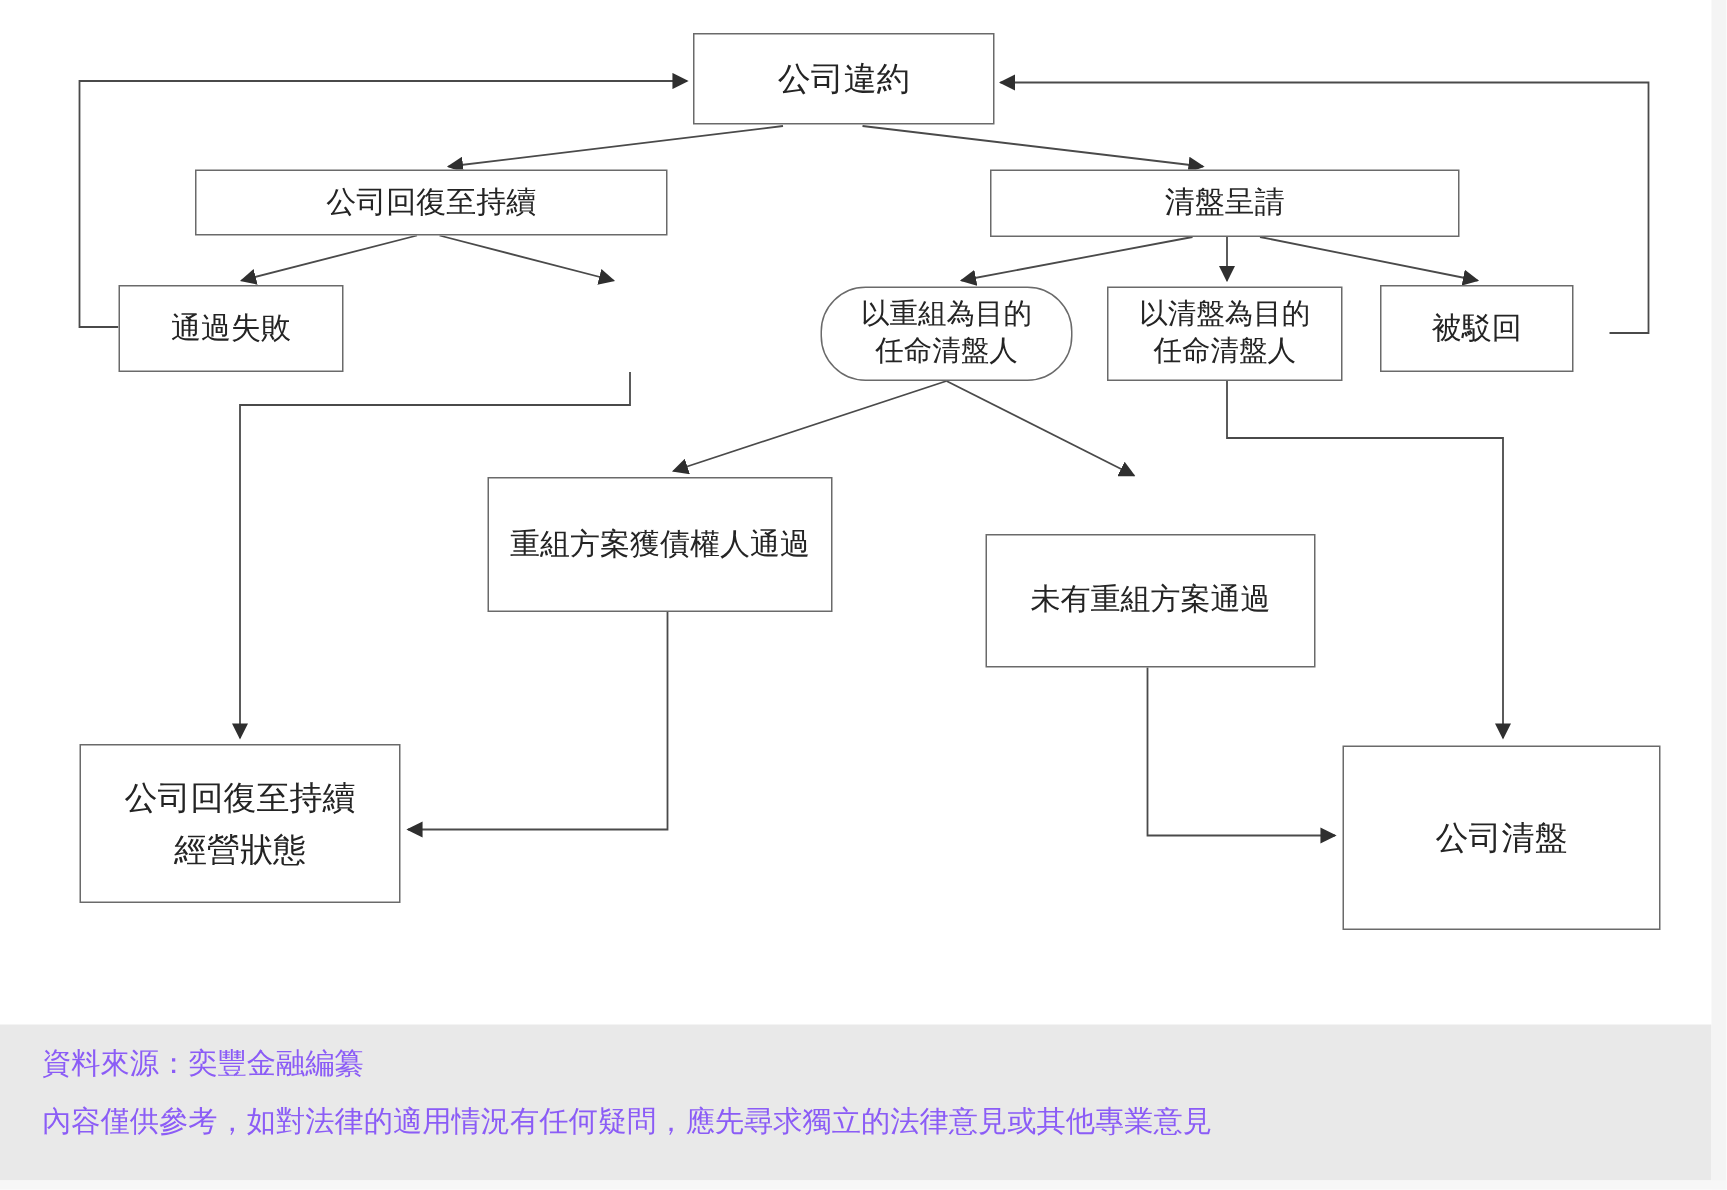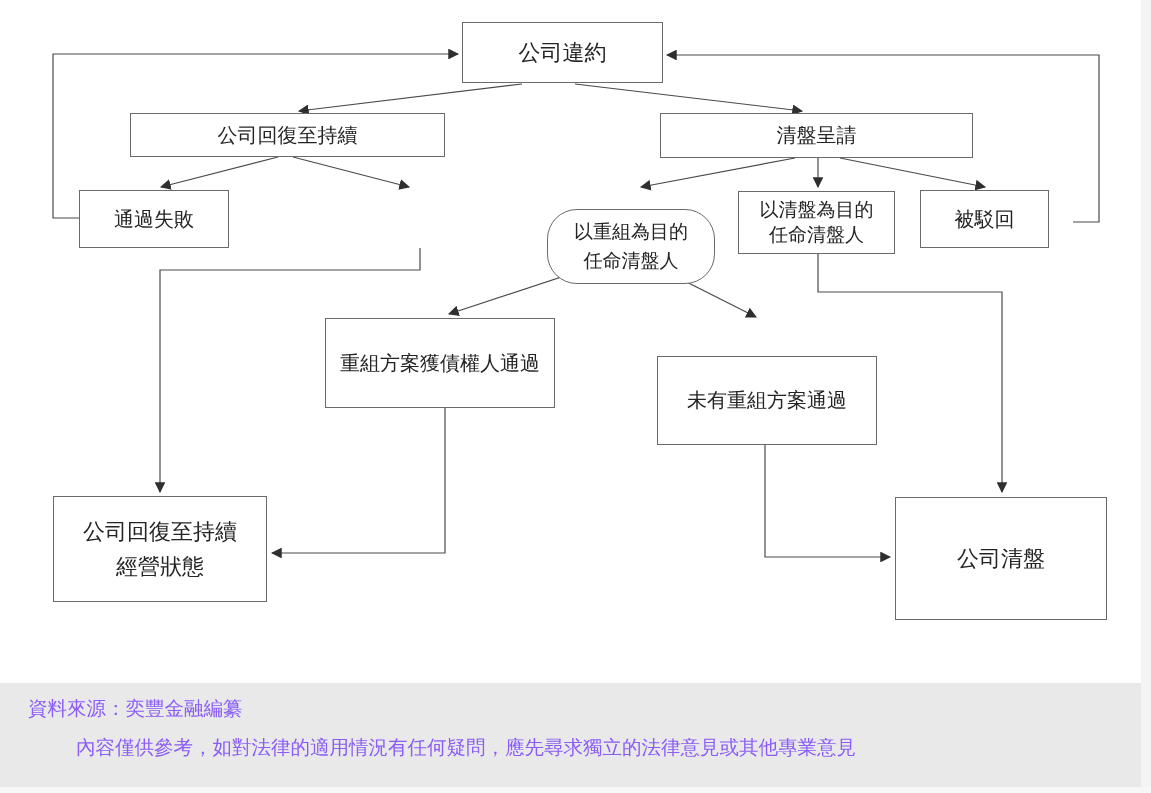--- a/index.html
+++ b/index.html
@@ -49,21 +49,21 @@
     background: #e9e9e9;
   }
   .footer-line {
     position: absolute;
     left: 28px;
     color: #8b5cf6;
     font-size: 19.5px;
     white-space: nowrap;
   }
   .footer-line.l1 { top: 695px; }
-  .footer-line.l2 { top: 734px; margin-left: 48px; }
+  .footer-line.l2 { top: 734px; }
   .logo {
     position: absolute; left: 980px; top: 637px;
     width: 138px; height: 132px;
     background: #15404f;
     color: #ffffff;
     display: flex; align-items: center; justify-content: center;
     font-weight: bold;
     font-size: 30px;
     letter-spacing: 0.5px;
   }
@@ -108,21 +108,21 @@
 
   <div class="node" style="left:660px; top:113px; width:313px; height:45px;">
     <span>清盤呈請</span>
   </div>
 
   <div class="node" style="left:79px; top:190px; width:150px; height:58px;">
     <span>通過失敗</span>
   </div>
 
 
-  <div class="node two-line small" style="left:547px; top:209px; width:168px; height:75px;border-radius:30px;">
+  <div class="node two-line small" style="left:547px; top:191px; width:168px; height:63px;border-radius:30px;">
     <span>以重組為目的</span>
     <span>任命清盤人</span>
   </div>
 
   <div class="node two-line small" style="left:738px; top:191px; width:157px; height:63px;text-align:right;">
     <span>以清盤為目的</span>
     <span>任命清盤人</span>
   </div>
 
   <div class="node" style="left:920px; top:190px; width:129px; height:58px;">

